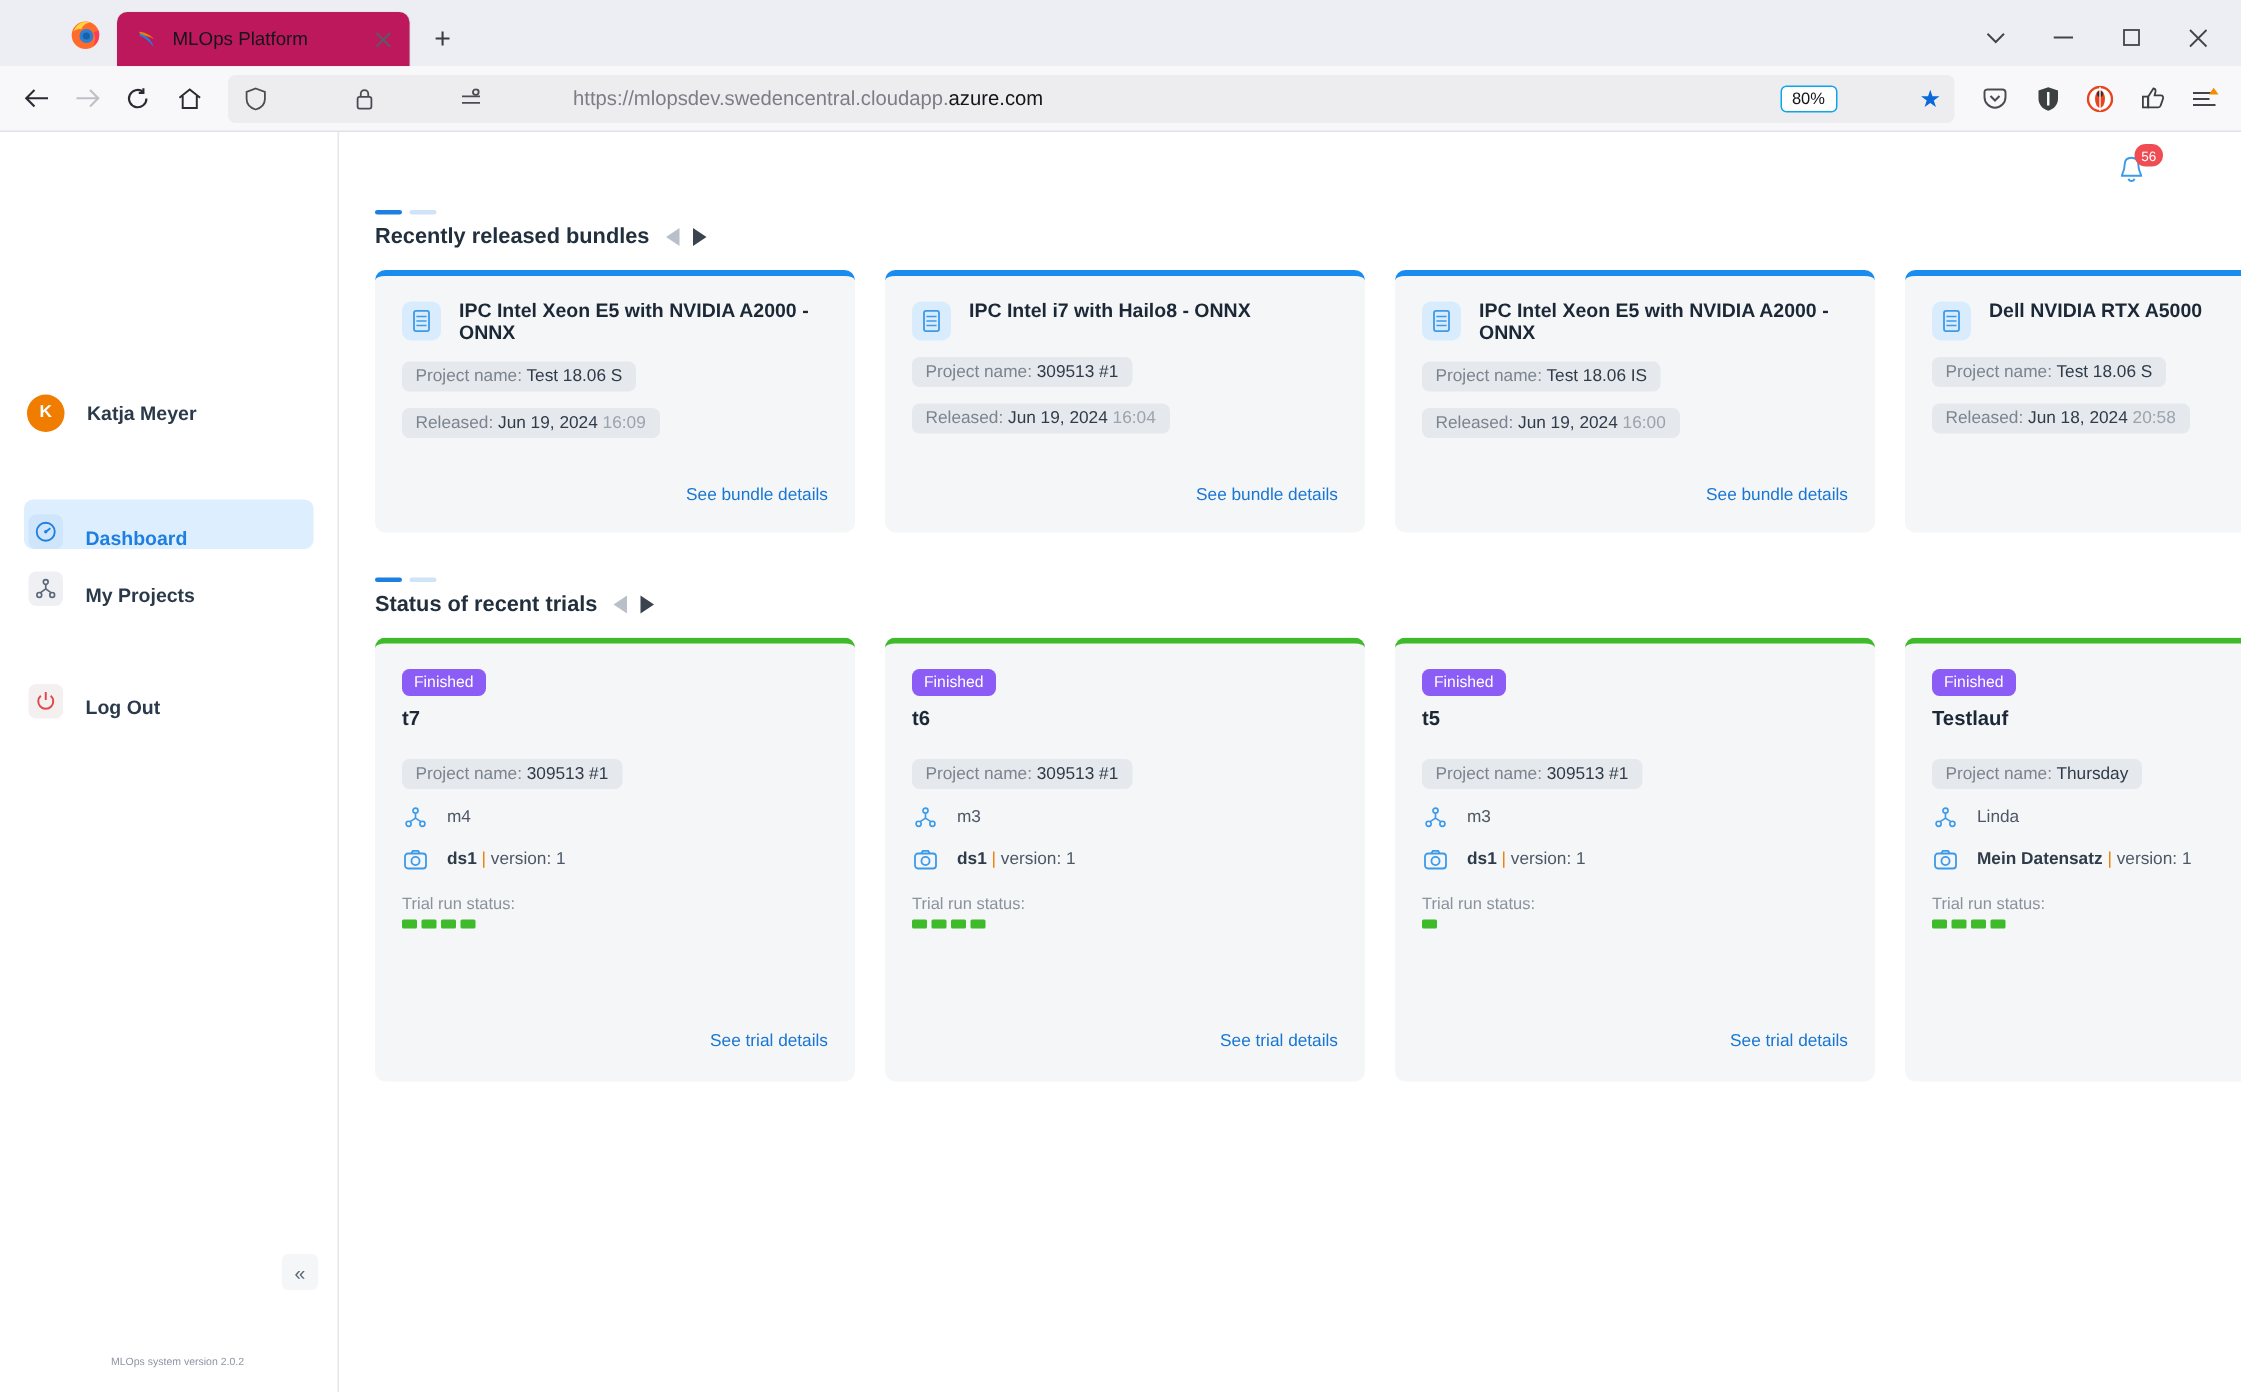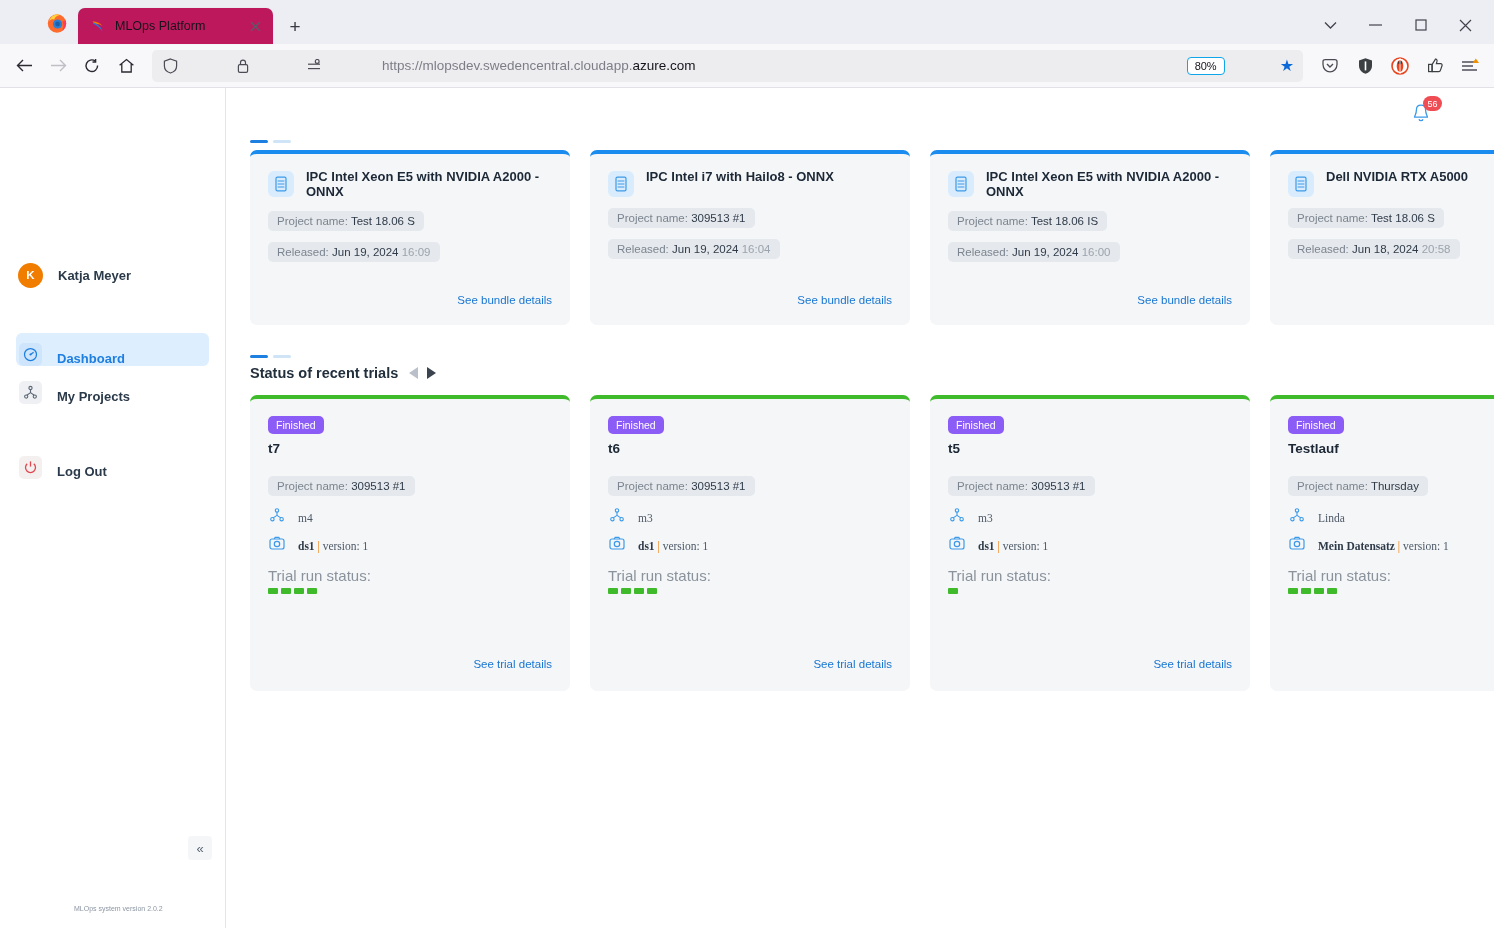--- a/index.html
+++ b/index.html
@@ -160,26 +160,26 @@
     position: absolute; right: 18px; font-size: 11.5px; color: #1976d2;
   }
   .card-bundle .link { bottom: 19px; }
   .card-trial .link { bottom: 21px; }
 
   .badge-fin {
     display: inline-block; background: #8b5cf6; color: #fff; font-size: 10.5px;
     border-radius: 5px; padding: 3px 8px;
   }
   .trial-name { font-size: 13.5px; font-weight: bold; color: #1c2836; margin-top: 7px; }
-  .metarow { display: flex; align-items: flex-end; gap: 12px; margin-top: 10px; font-family: Liberation Serif, serif; }
+  .metarow { display: flex; align-items: center; gap: 12px; margin-top: 10px; }
   .metaico { width: 18px; height: 18px; flex: 0 0 18px; display: flex; align-items: center; justify-content: center; }
   .metatxt { font-size: 11.5px; color: #4d5866; }
   .metatxt b { color: #2f3b49; font-weight: bold; }
   .metatxt .sep { color: #f07c00; }
-  .runlabel { font-size: 15px; color: #8a929c; margin-top: 15px; }
+  .runlabel { font-size: 11px; color: #8a929c; margin-top: 15px; }
   .runbars { display: flex; gap: 3px; margin-top: 4px; }
   .runbars i { display: block; width: 10px; height: 6px; background: #3fba2b; border-radius: 1px; }
 </style>
 </head>
 <body>
 
 <div id="browser">
 
   <div class="tabstrip">
     <div class="ff-logo">
@@ -376,20 +376,25 @@
             </svg>
         </span>
         <span class="bell-badge">56</span>
       </div>
 
       <div class="section" style="padding-top:52px;">
         <div class="sec-dots">
           <i class="on"></i>
           <i></i>
         </div>
+        <div class="sec-head">
+          <span class="sec-title">Recently released bundles</span>
+          <span class="arrow-l"></span>
+          <span class="arrow-r"></span>
+        </div>
 
         <div class="cards">
 
           <div class="card card-bundle">
             <div class="bundle-head">
               <span class="bundle-ico">
                 <svg width="14" height="16" viewBox="0 0 14 16">
                     <rect x="2" y="1.2" width="10" height="13.6" rx="1.4" stroke="#3c9ae8" stroke-width="1.2" fill="none"></rect>
                     <path d="M3.6 5 H10.4 M3.6 8 H10.4 M3.6 11 H10.4" stroke="#3c9ae8" stroke-width="1.1"></path>
                   </svg>

